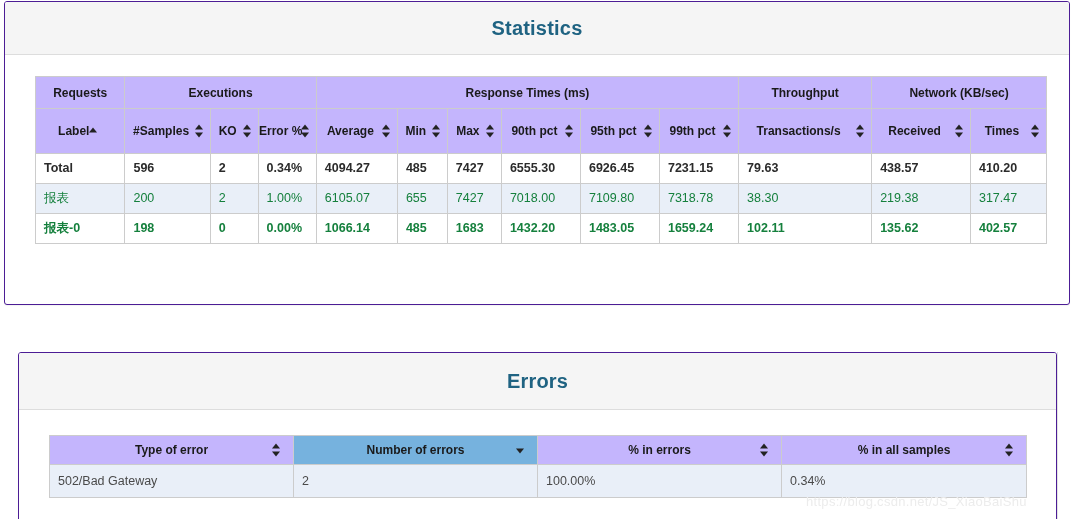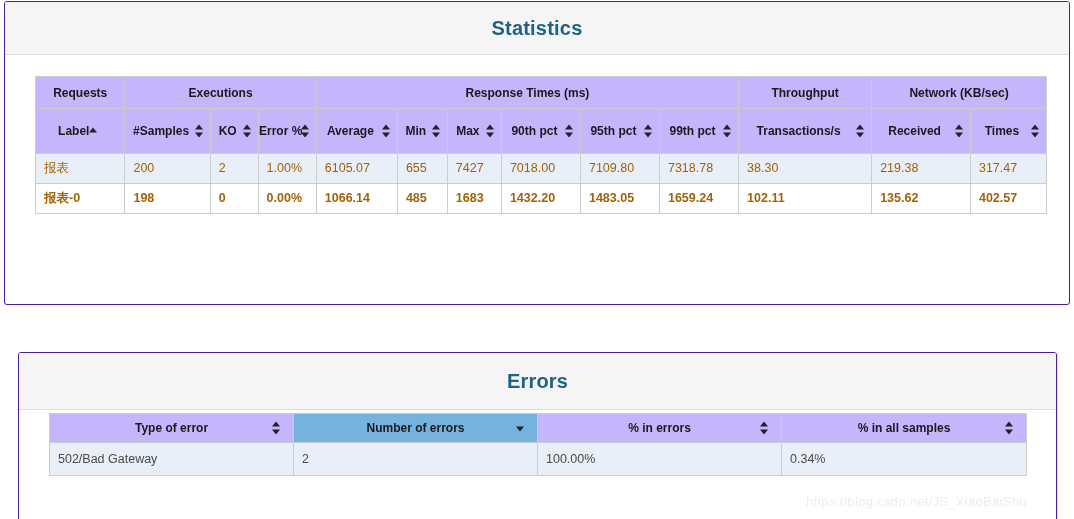--- a/index.html
+++ b/index.html
@@ -79,21 +79,21 @@
     color: #1a1a1a;
     font-weight: bold;
     text-align: center;
     vertical-align: middle;
     position: relative;
   }
   table.jtable th.sorted-col {
     background: #76b2de;
   }
   table.jtable td {
-    color: #a16207;
+    color: #15803d;
     padding: 0 8px;
     vertical-align: middle;
     white-space: nowrap;
     overflow: hidden;
     text-overflow: ellipsis;
   }
 
   
   #statistics-table {
     position: absolute;
@@ -130,21 +130,21 @@
   }
   #statistics-table tbody tr.even td {
     background: #ffffff;
     font-weight: bold;
   }
 
   
   #errors-table {
     position: absolute;
     left: 30px;
-    top: 60px;
+    top: 82px;
     width: 977px;
   }
   #errors-table thead th {
     height: 29px;
   }
   #errors-table thead th .thlabel {
     display: inline-block;
     padding-right: 0;
   }
   #errors-table tbody td {
@@ -349,20 +349,35 @@
             <span class="thlabel">Times</span>
             <span class="sort-icon" style="right:6px;">
                 <i class="up"></i>
                 <i class="down"></i>
               </span>
           </th>
         </tr>
       </thead>
       <tbody>
 
+        <tr class="total-row">
+          <td>Total</td>
+          <td>596</td>
+          <td>2</td>
+          <td>0.34%</td>
+          <td>4094.27</td>
+          <td>485</td>
+          <td>7427</td>
+          <td>6555.30</td>
+          <td>6926.45</td>
+          <td>7231.15</td>
+          <td>79.63</td>
+          <td>438.57</td>
+          <td>410.20</td>
+        </tr>
 
         <tr class="odd">
           <td>报表</td>
           <td>200</td>
           <td>2</td>
           <td>1.00%</td>
           <td>6105.07</td>
           <td>655</td>
           <td>7427</td>
           <td>7018.00</td>

